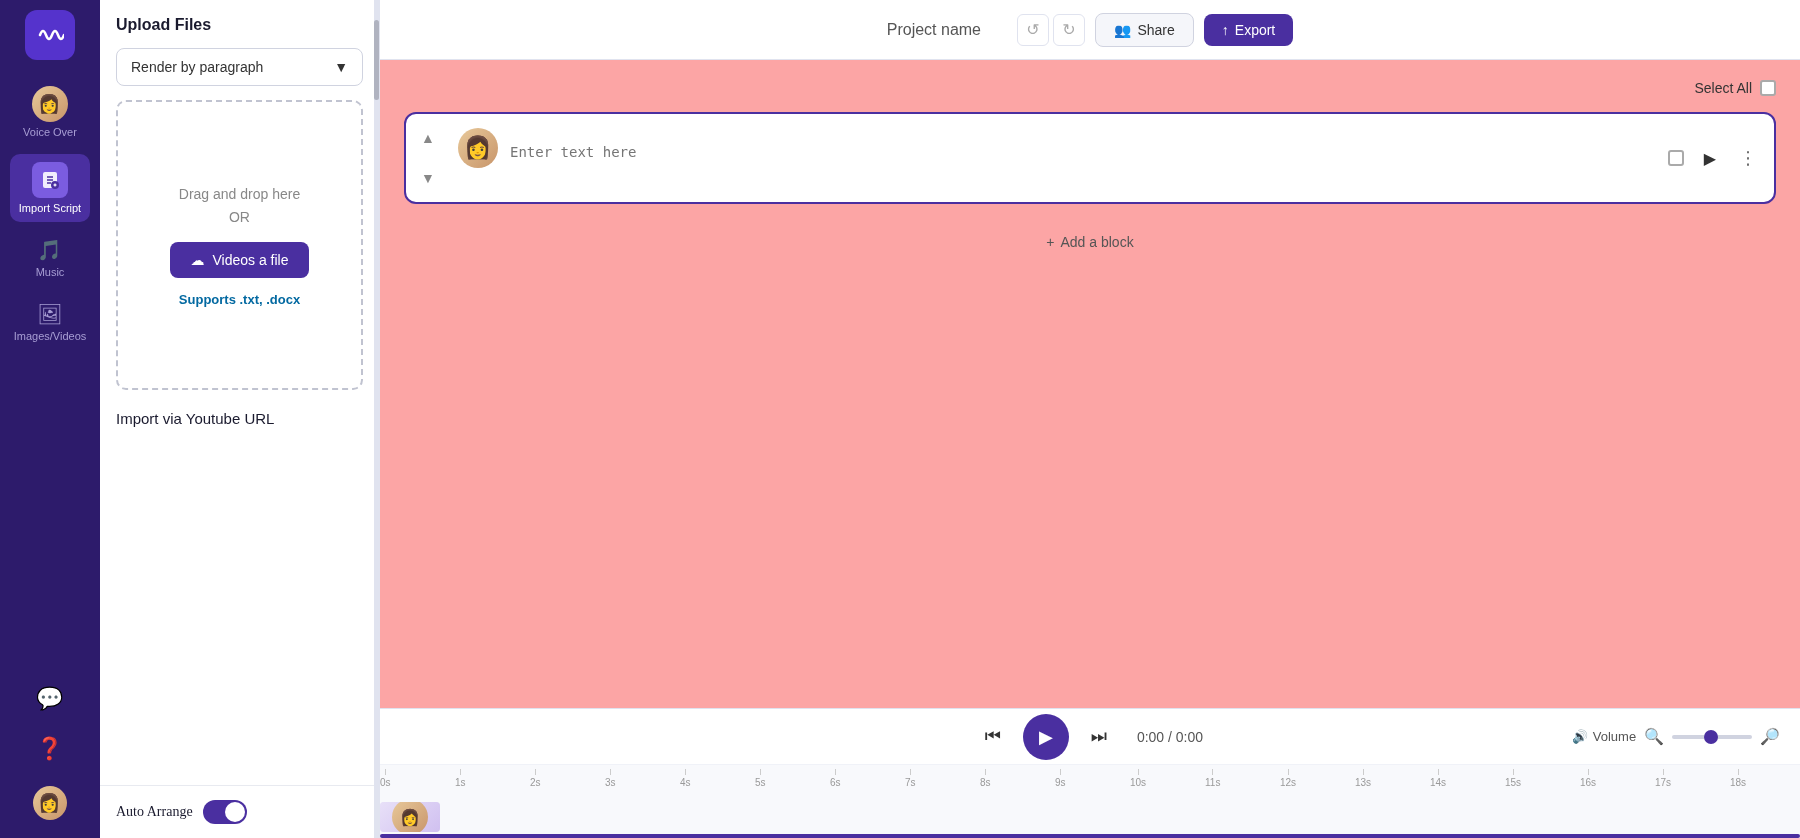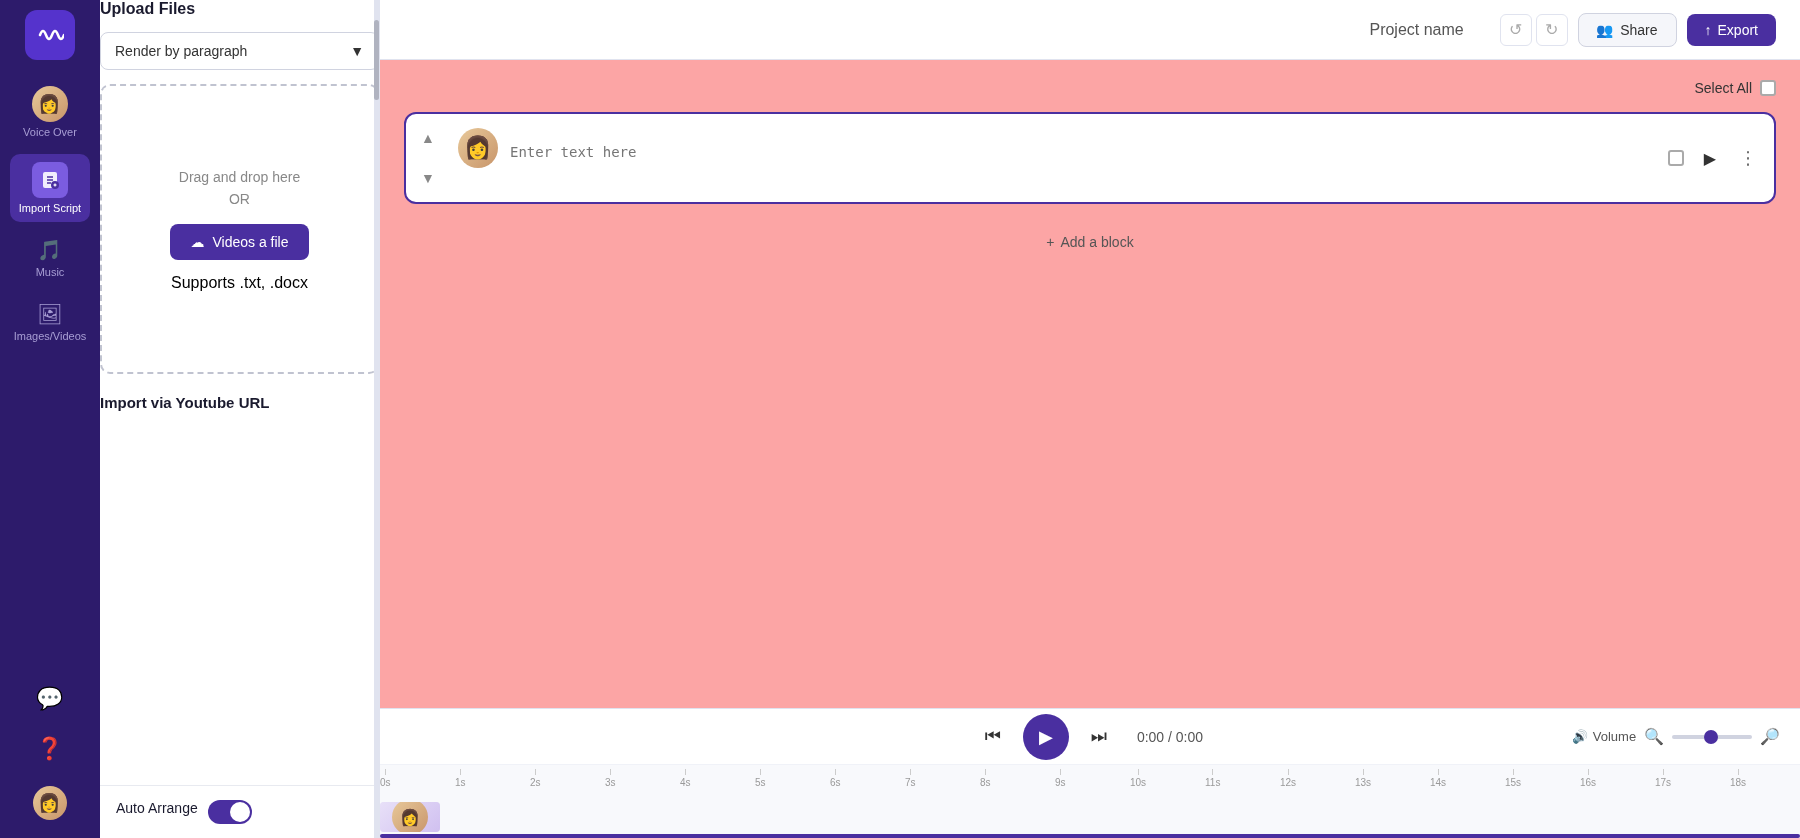--- a/index.html
+++ b/index.html
@@ -43,21 +43,21 @@
     .left-panel {
       width: 280px;
       background: #fff;
       border-right: 1px solid #e0e3ef;
       display: flex;
       flex-direction: column;
       height: 838px;
       overflow-y: auto;
       position: relative;
     }
-    .left-panel-content { flex: 1; }
+    .left-panel-content { padding: 16px; flex: 1; }
     .panel-title { font-size: 16px; font-weight: 600; color: #1a1a2e; margin-bottom: 14px; }
     .dropdown-select {
       width: 100%;
       border: 1px solid #d0d3e0;
       border-radius: 8px;
       padding: 10px 14px;
       font-size: 14px;
       color: #333;
       display: flex; align-items: center; justify-content: space-between;
       cursor: pointer; background: #fff; margin-bottom: 14px;
@@ -73,34 +73,34 @@
     .upload-text { color: #888; font-size: 14px; text-align: center; line-height: 1.6; }
     .select-file-btn {
       background: #4a2fa0;
       color: #fff;
       border: none; border-radius: 8px;
       padding: 10px 20px;
       font-size: 14px; font-weight: 500;
       display: flex; align-items: center; gap: 8px;
       cursor: pointer;
     }
-    .supports-text { font-size: 16px; color: #000000; }
+    .supports-text { font-size: 13px; color: #0369a1; font-weight: bold; }
     .import-url-section { margin-top: 6px; }
-    .import-url-title { font-size: 15px; font-weight: 700; color: #1a1a2e; margin-bottom: 10px; }
+    .import-url-title { font-size: 15px; font-weight: 400; color: #1a1a2e; margin-bottom: 10px; }
     .url-input {
       width: 100%; border: 1px solid #d0d3e0; border-radius: 8px;
       padding: 10px 14px; font-size: 14px; color: #999;
       outline: none;
     }
     .auto-arrange-bar {
       position: absolute; bottom: 0; left: 0; right: 0;
       padding: 14px 16px;
       background: #fff;
       border-top: 1px solid #e8eaf0;
-      display: flex; gap: 10px;
+      display: flex; align-items: center; gap: 10px; font-family: Liberation Serif, serif;
     }
     .auto-arrange-label { font-size: 14px; font-weight: 500; color: #1a1a2e; }
     .toggle {
       width: 44px; height: 24px; border-radius: 12px;
       background: #4a2fa0; position: relative; cursor: pointer;
     }
     .toggle-knob {
       width: 20px; height: 20px; border-radius: 50%;
       background: #fff; position: absolute; top: 2px; right: 2px;
     }
@@ -121,21 +121,21 @@
       display: flex;
       flex-direction: column;
       height: 838px;
     }
 
     
     .header {
       height: 60px;
       background: #fff;
       border-bottom: 1px solid #e0e3ef;
-      display: flex; align-items: center; justify-content: flex-end;
+      display: flex; align-items: center; justify-content: center;
       padding: 0 24px;
       gap: 36px;
     }
     .project-name { font-size: 16px; color: #555; }
     .header-actions { display: flex; align-items: center; gap: 10px; }
     .undo-redo { display: flex; gap: 4px; }
     .icon-btn {
       width: 32px; height: 32px; border-radius: 6px;
       border: 1px solid #e0e3ef; background: #fff;
       display: flex; align-items: center; justify-content: center;

